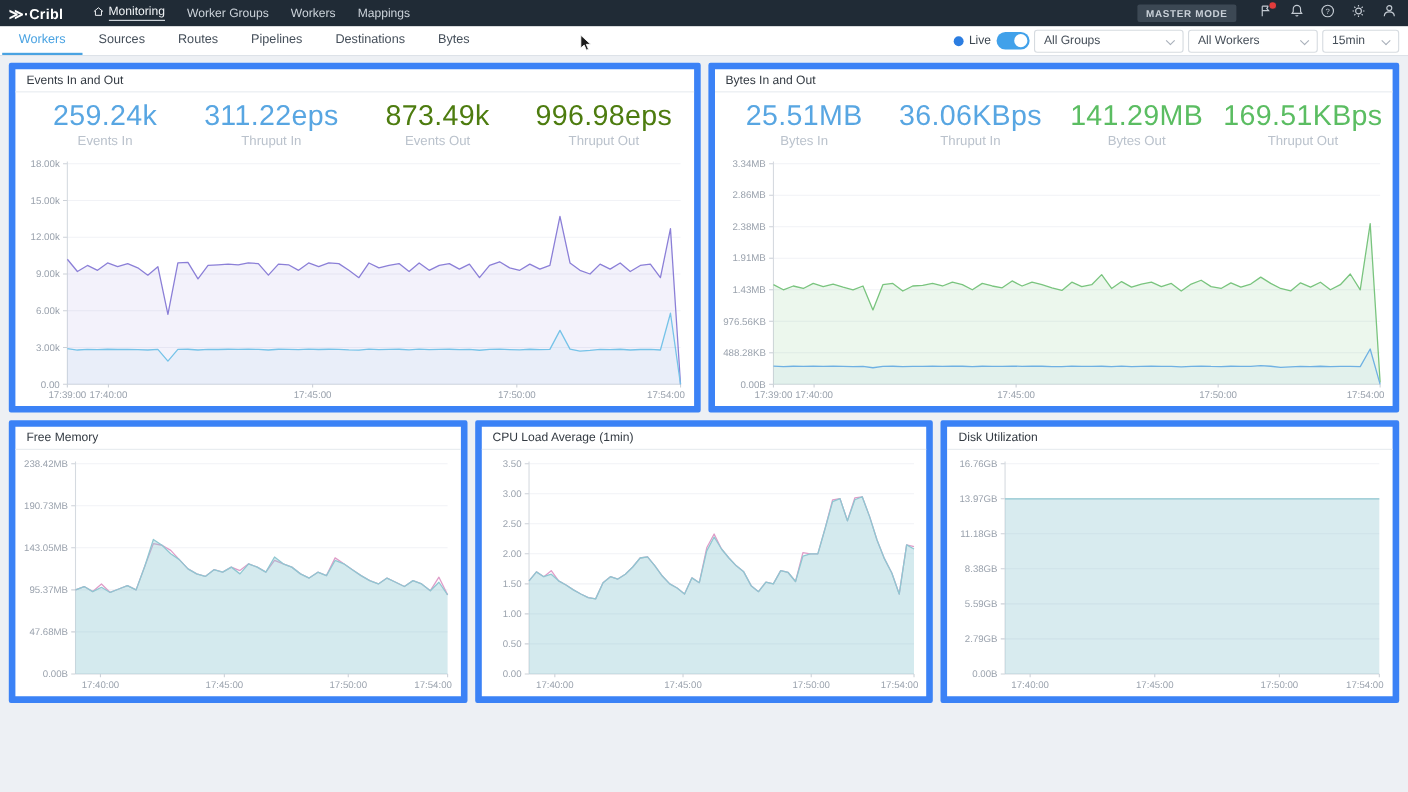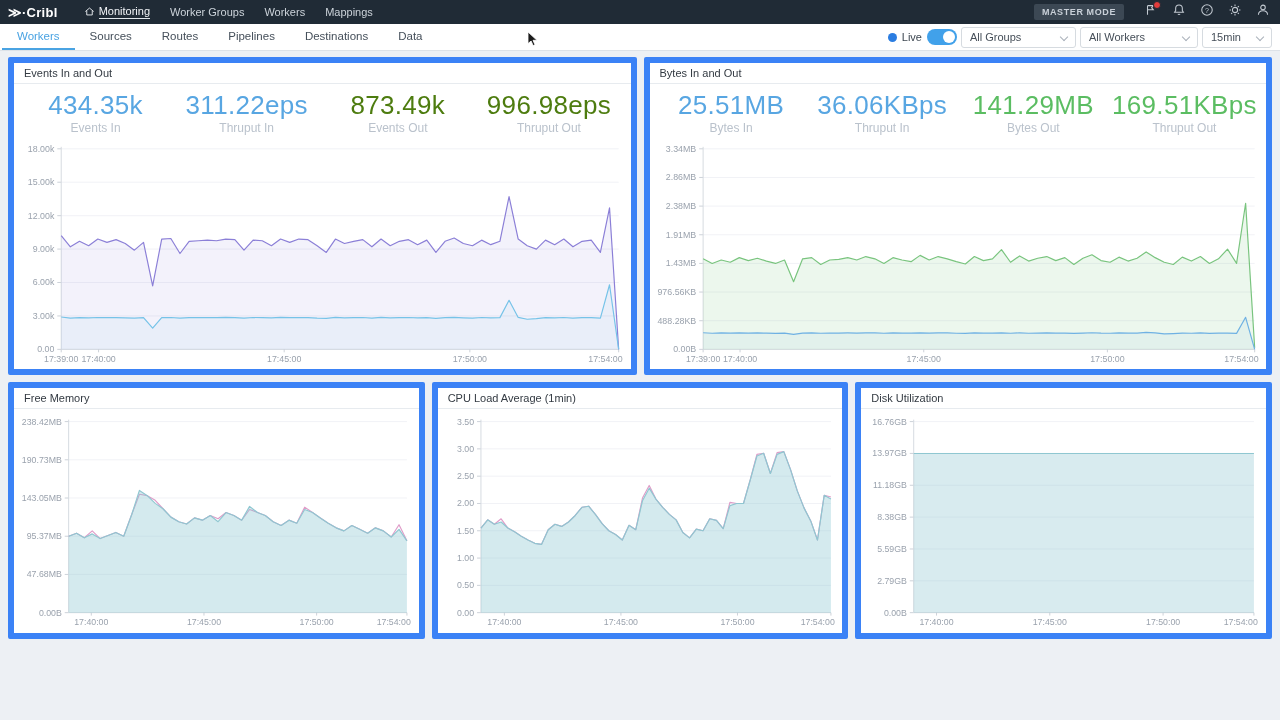--- a/index.html
+++ b/index.html
@@ -23,21 +23,21 @@
   .toolbar { height:27px; background:#ffffff; border-bottom:1px solid #dde2e8; display:flex; align-items:stretch; padding-left:2px; }
   .tab { font-size:11.5px; color:#454f5a; padding:0 15px; display:flex; align-items:center; border-bottom:2px solid transparent; cursor:pointer; }
   .tab.active { color:#4aa3e2; border-bottom-color:#4aa3e2; }
   .toolbar-right { margin-left:auto; display:flex; align-items:center; gap:4px; padding-right:8px; }
   .live-group { display:flex; align-items:center; gap:5px; }
   .live-dot { width:9px; height:9px; border-radius:50%; background:#2b7de1; }
   .live-label { font-size:11px; color:#3c4650; }
   .toggle { width:30px; height:16px; border-radius:9px; background:#41a1ea; position:relative; cursor:pointer; }
   .toggle .knob { position:absolute; top:2px; right:2px; width:12px; height:12px; background:#fff; border-radius:50%; }
   .select { position:relative; height:21px; border:1px solid #d6dbe0; border-radius:3px; background:#fff; font-size:11px; color:#454e58; display:flex; align-items:center; padding:0 24px 0 8px; cursor:pointer; }
-  .select.w-groups { width:115px; } .select.w-workers { width:118px; } .select.w-time { width:70px; }
+  .select.w-groups { width:136px; } .select.w-workers { width:118px; } .select.w-time { width:70px; }
   .chev { position:absolute; right:8px; top:6px; width:6px; height:6px; border-right:1.4px solid #a9b0ba; border-bottom:1.4px solid #a9b0ba; transform:rotate(45deg); }
 
   
   .content { padding:6px 8px 0 8px; }
   .row { display:flex; gap:7px; }
   .row1 { margin-bottom:7px; }
   .panel { background:#fff; border:6px solid #3b82f6; border-radius:2px; flex:1; }
   .panel-title { font-size:11px; color:#333a42; padding:4px 10px 3px 10px; border-bottom:1px solid #e7ebef; height:21px; }
   .stats { display:flex; padding:7px 6px 2px 6px; }
   .stat { flex:1; text-align:center; }
@@ -120,21 +120,21 @@
       </div>
     </div>
   </div>
 
   <div class="toolbar">
     <div class="tab active">Workers</div>
     <div class="tab">Sources</div>
     <div class="tab">Routes</div>
     <div class="tab">Pipelines</div>
     <div class="tab">Destinations</div>
-    <div class="tab">Data</div>
+    <div class="tab">Bytes</div>
 
     <div class="toolbar-right">
       <div class="live-group">
         <span class="live-dot"></span>
         <span class="live-label">Live</span>
         <div class="toggle">
             <span class="knob"></span>
           </div>
       </div>
       <div class="select w-groups">
@@ -153,21 +153,21 @@
   </div>
 
   <div class="content">
 
     <div class="row row1">
 
       <div class="panel">
         <div class="panel-title">Events In and Out</div>
         <div class="stats">
           <div class="stat">
-            <div class="stat-value c-blue">434.35k</div>
+            <div class="stat-value c-blue">259.24k</div>
             <div class="stat-label">Events In</div>
           </div>
           <div class="stat">
             <div class="stat-value c-blue">311.22eps</div>
             <div class="stat-label">Thruput In</div>
           </div>
           <div class="stat">
             <div class="stat-value c-purple">873.49k</div>
             <div class="stat-label">Events Out</div>
           </div>

